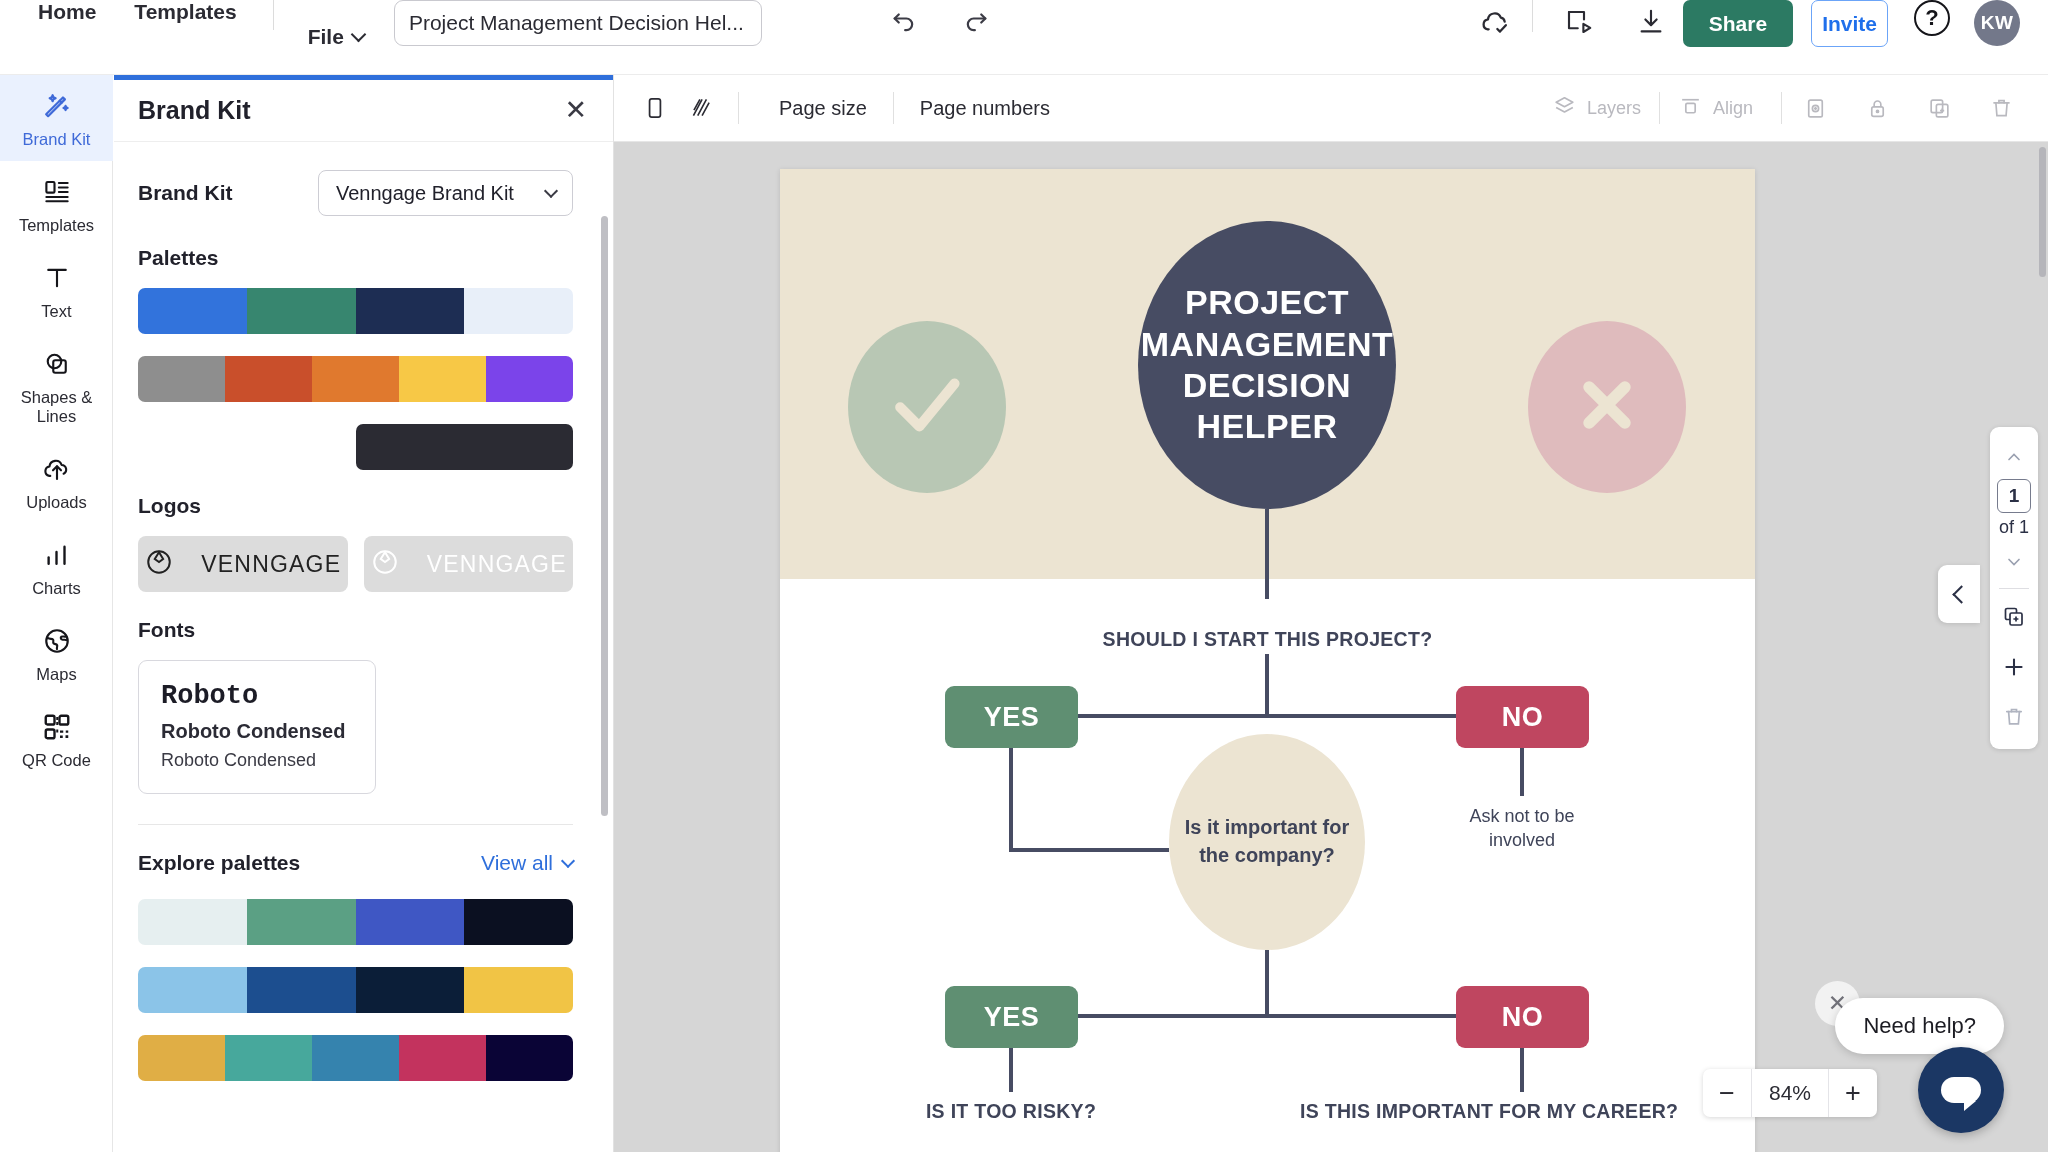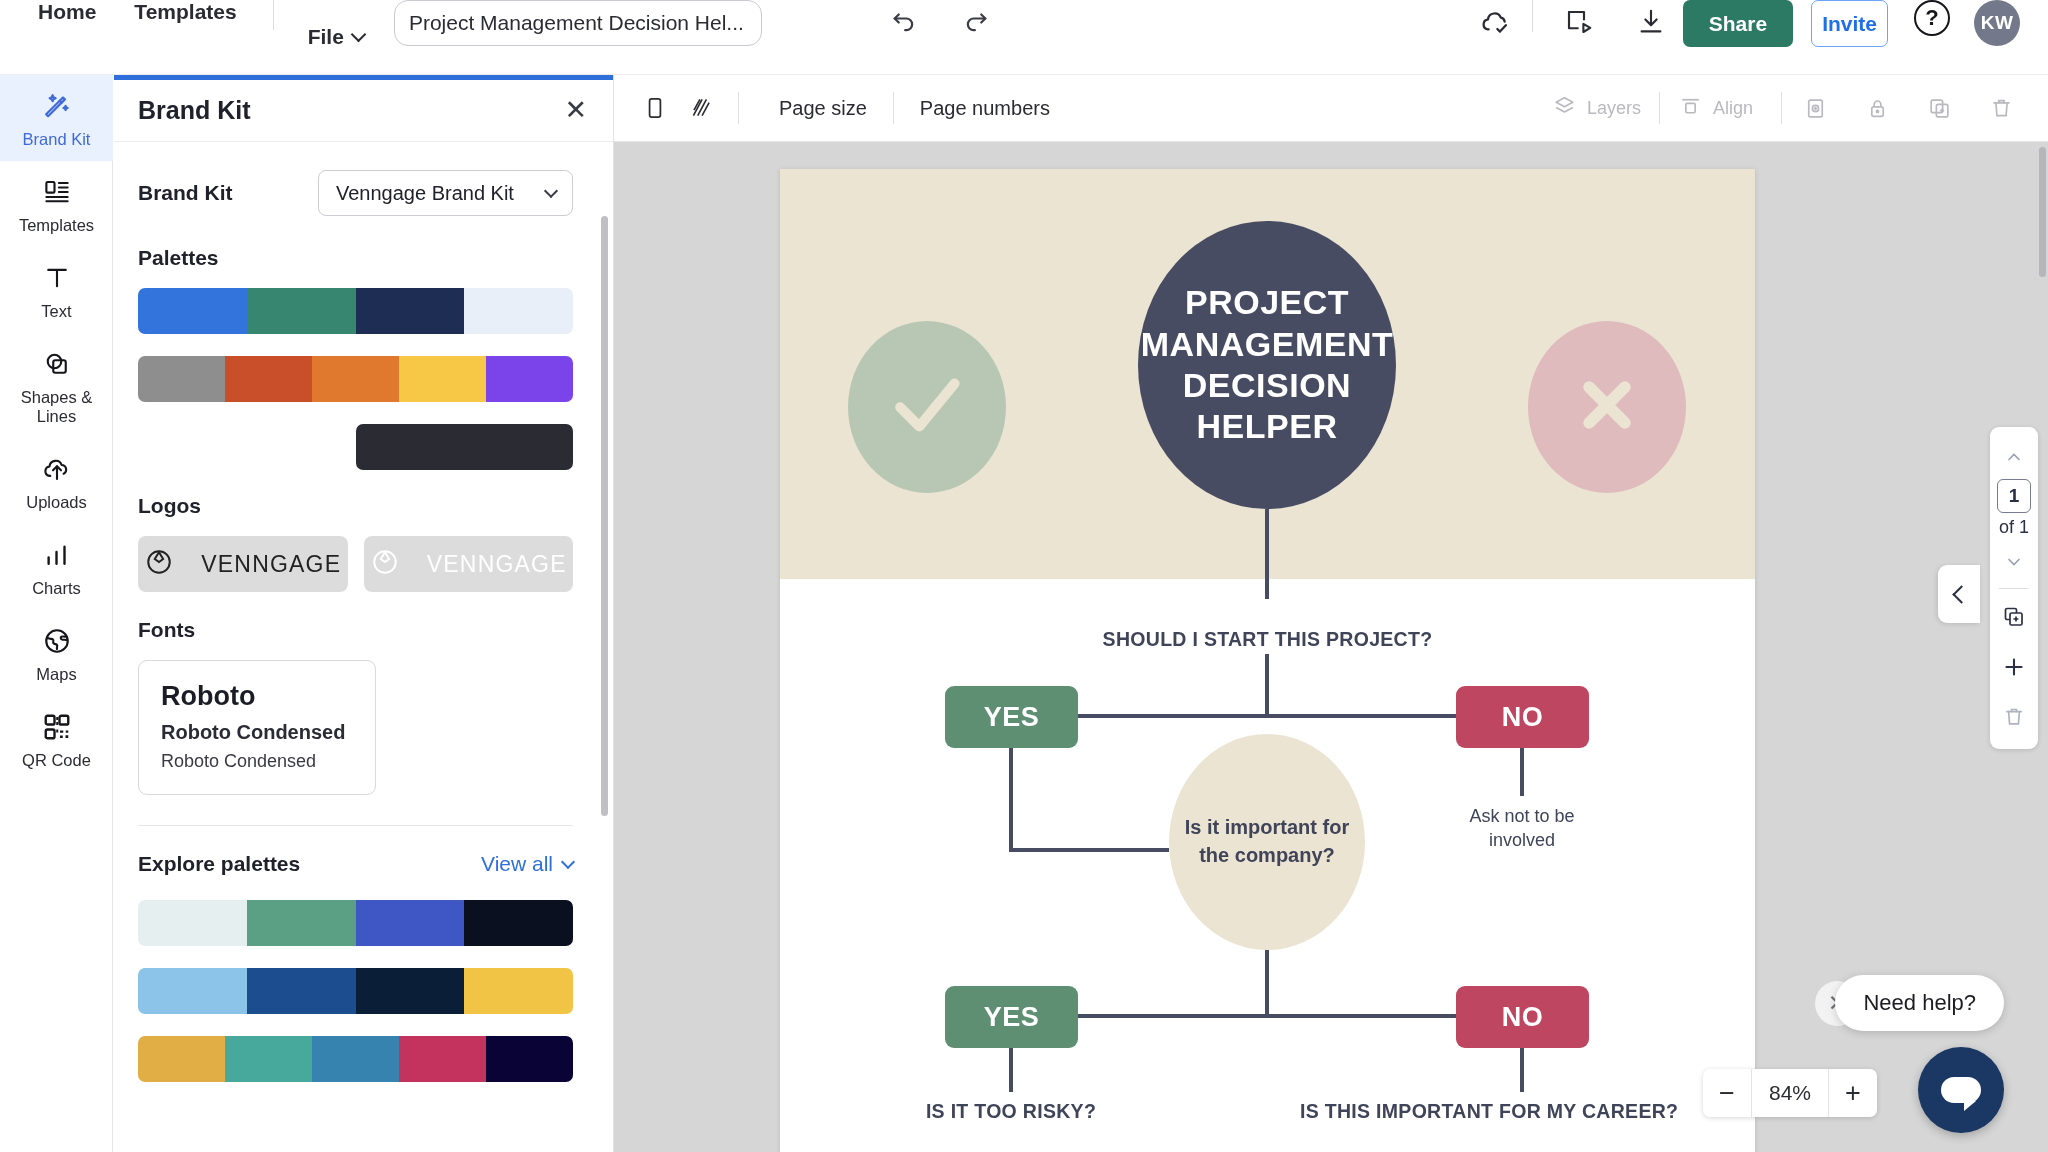--- a/index.html
+++ b/index.html
@@ -25,21 +25,21 @@
   .tb-file {
     display: flex; align-items: center; gap: 9px;
     margin-left: 34px; font-size: 21px; font-weight: 700; color: #2b2b33;
     cursor: pointer;
   }
   .chev { width: 11px; height: 11px; border-right: 2.2px solid #2b2b33;
           border-bottom: 2.2px solid #2b2b33; transform: rotate(45deg);
           margin-top: -5px; }
   .title-input {
     margin-left: 30px; width: 368px; height: 46px;
-    border: 1px solid #c9c9cf; border-radius: 14px;
+    border: 1px solid #c9c9cf; border-radius: 9px;
     font-size: 21px; color: #2b2b33; padding: 0 14px;
     font-family: "Liberation Sans", sans-serif; background: #fff;
     outline: none;
   }
   .tb-spacer { flex: 1; }
   .icon-btn {
     width: 44px; height: 44px; display: flex; align-items: center;
     justify-content: center; cursor: pointer; color: #3c3c46;
   }
   .tb-sep2 { width: 1px; height: 32px; background: #dcdcdc; margin: 0 14px; }
@@ -126,21 +126,21 @@
     display: flex; align-items: center; justify-content: center; gap: 27px;
     cursor: pointer;
   }
   .logo-word { font-size: 23px; letter-spacing: 1.2px; color: #222; }
   .logo-word.light { color: #fff; }
 
   .font-card {
     border: 1px solid #d8d8de; border-radius: 9px; width: 238px;
     padding: 20px 22px 22px; cursor: pointer;
   }
-  .f1 { font-size: 27px; font-weight: 700; color: #1c1c26; margin-bottom: 9px; }
+  .f1 { font-size: 27px; font-weight: 700; color: #1c1c26; margin-bottom: 9px; font-family: Liberation Mono, monospace; }
   .f2 { font-size: 20px; font-weight: 700; color: #2b2b35; margin-bottom: 7px; }
   .f3 { font-size: 18px; color: #3a3a44; }
 
   .divider-h { height: 1px; background: #e7e7e7; margin: 30px 0 0; }
   .explore-row {
     display: flex; align-items: center; justify-content: space-between;
     margin: 26px 0 24px;
   }
   .view-all { font-size: 21px; color: #2f6fdb; display: flex; align-items: center;
               gap: 10px; cursor: pointer; }
@@ -269,21 +269,21 @@
   }
   .zc-btn { width: 48px; height: 48px; display: flex; align-items: center;
             justify-content: center; font-size: 27px; color: #2b2b33;
             cursor: pointer; font-weight: 400; }
   .zc-val { width: 78px; text-align: center; font-size: 21px; color: #2b2b33;
             border-left: 1px solid #e4e4e8; border-right: 1px solid #e4e4e8;
             line-height: 48px; cursor: pointer; }
 
   
   .need-help {
-    position: absolute; right: 44px; top: 975px; height: 56px;
+    position: absolute; right: 44px; top: 998px; height: 56px;
     background: #fff; border-radius: 28px; box-shadow: 0 2px 9px rgba(0,0,0,.17);
     display: flex; align-items: center; padding: 0 28px;
     font-size: 22px; color: #1b1b22; cursor: pointer; z-index: 36;
   }
   .chat-x {
     position: absolute; right: 188px; top: 981px; width: 45px; height: 45px;
     background: #f2f2f2; border-radius: 50%; display: flex; align-items: center;
     justify-content: center; font-size: 23px; color: #707078; cursor: pointer;
     z-index: 36; font-weight: 300;
   }

